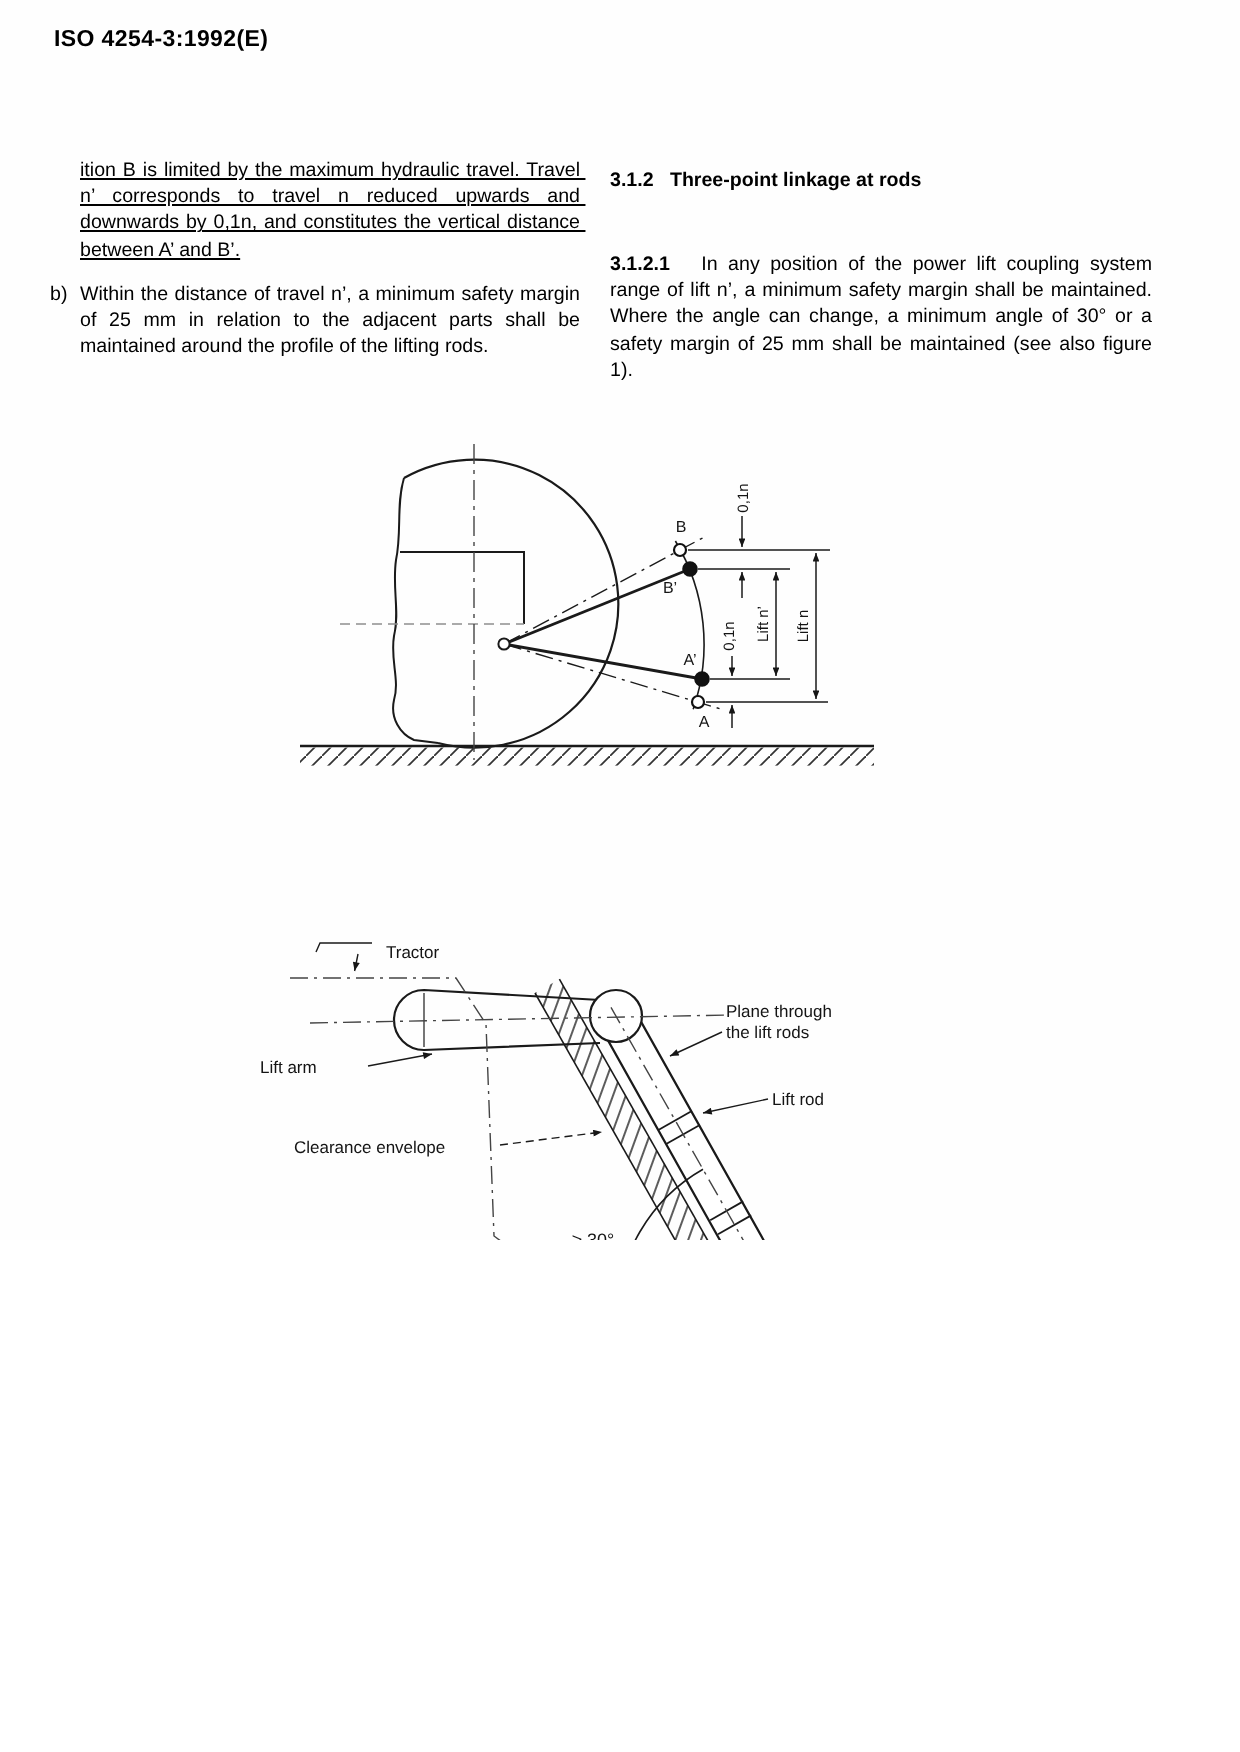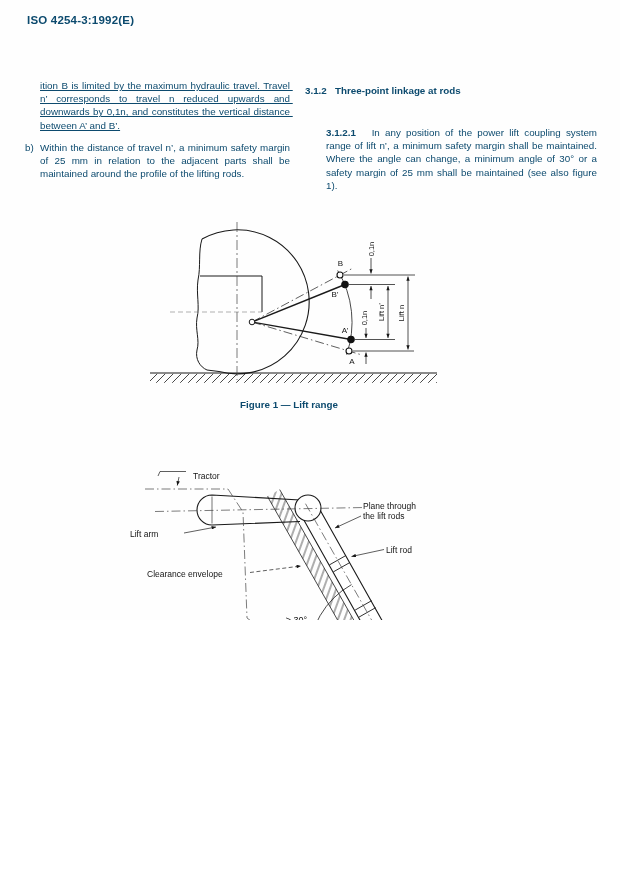--- a/index.html
+++ b/index.html
@@ -1,26 +1,26 @@
 <!DOCTYPE html>
 <html><head>
 <meta charset="utf-8">
 <style>
   html,body{margin:0;padding:0;background:#fff;}
   .page{position:relative;width:620px;height:620px;background:#fefefe;
-        font-family:"Liberation Sans",sans-serif;color:#0c4a6e;overflow:hidden;}
+        font-family:"Liberation Sans",sans-serif;color:#000000;overflow:hidden;}
   .hdr{position:absolute;left:27px;top:14px;font-weight:bold;font-size:11.5px;letter-spacing:.2px;}
   .pageno{position:absolute;left:30px;top:837px;font-weight:bold;font-size:11.5px;}
   .body-text{position:absolute;font-size:9.8px;line-height:13.2px;text-align:justify;white-space:pre-wrap;}
   #paraA{left:40px;top:79px;width:250px;text-decoration:underline;}
   #itemB{left:25px;top:141px;width:266px;display:flex;text-align:left;}
   #itemB .mk{width:15px;flex:none;}
   #itemB .tx{width:250px;text-align:justify;}
   #rhead{left:305px;top:84px;width:272px;font-weight:bold;text-align:left;}
-  #rpara{left:305px;top:126px;width:271px;margin-left:21px;}
+  #rpara{left:305px;top:126px;width:271px;}
   .fig{position:absolute;}
   #fig1{left:145px;top:218px;}
   #fig2{left:120px;top:455px;}
   .caption{position:absolute;font-weight:bold;font-size:9.8px;text-align:center;}
   #cap1{left:159px;top:399px;width:260px;}
   #cap2{left:155px;top:701px;width:280px;}
   .speck{position:absolute;left:402px;top:743px;width:4px;height:4px;border-radius:50%;background:#e4e4e4;}
   svg text{font-family:"Liberation Sans",sans-serif;fill:#141414;}
 </style>
 </head>
@@ -97,21 +97,20 @@
       <text x="195.5" y="48" text-anchor="middle">B</text>
       <text x="190" y="78.5" text-anchor="middle">B’</text>
       <text x="200" y="114.5" text-anchor="middle">A’</text>
       <text x="207" y="145.5" text-anchor="middle">A</text>
       <text font-size="7.5" x="229" y="31" text-anchor="middle" transform="rotate(-90 229 31)">0,1n</text>
       <text font-size="7.5" x="222" y="100" text-anchor="middle" transform="rotate(-90 222 100)">0,1n</text>
       <text font-size="7.5" x="239" y="94" text-anchor="middle" transform="rotate(-90 239 94)">Lift n’</text>
       <text font-size="7.5" x="259" y="95" text-anchor="middle" transform="rotate(-90 259 95)">Lift n</text>
     </g>
   </svg>
-  <div class="caption" id="cap1">Figure 1 — Lift range</div>
 
   <svg class="fig" id="fig2" width="360" height="242" viewBox="0 0 360 242">
     <defs>
       <marker id="ah2" viewBox="0 0 10 8" refX="10" refY="4" markerWidth="7.5" markerHeight="5" orient="auto-start-reverse">
         <path d="M0,0 L10,4 L0,8 z" fill="#161616"></path>
       </marker>
       <pattern id="bh2" width="6" height="6" patternUnits="userSpaceOnUse" patternTransform="rotate(20)">
         <line x1="3" y1="0" x2="3" y2="6" stroke="#333" stroke-width="0.8"></line>
       </pattern>
     </defs>

